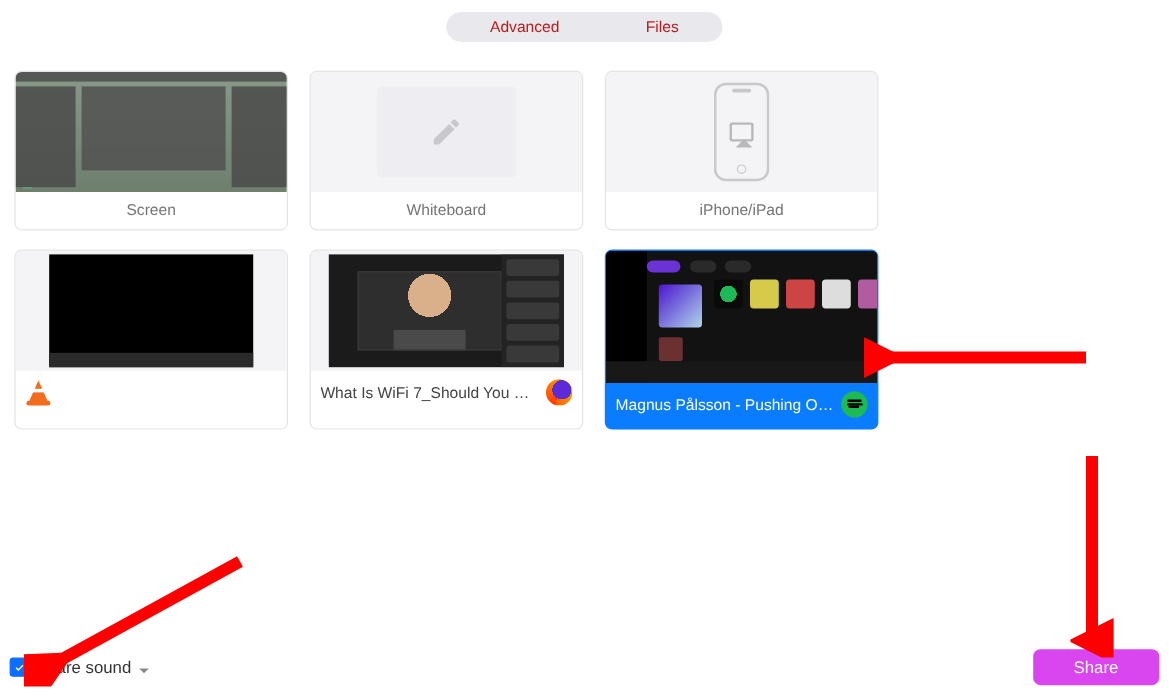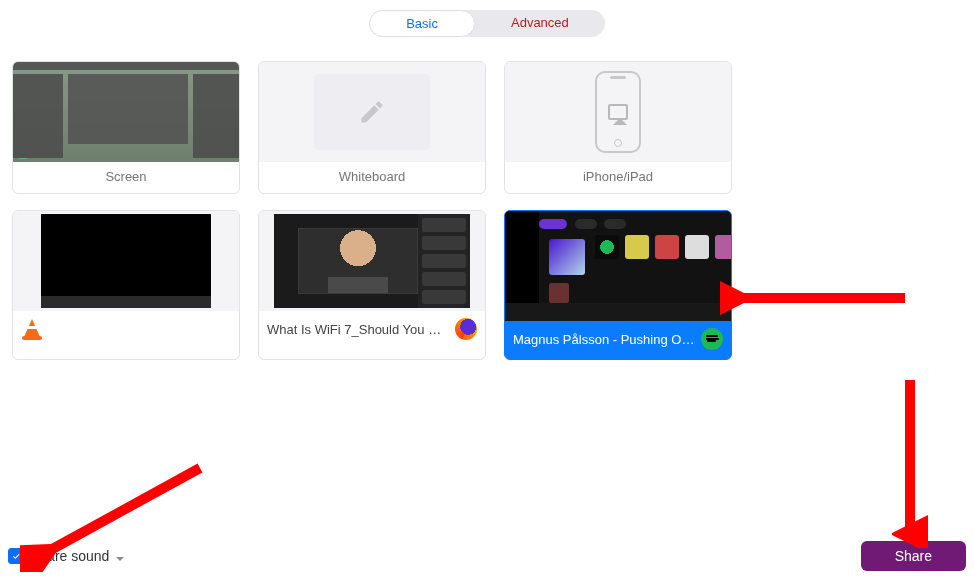--- a/index.html
+++ b/index.html
@@ -217,39 +217,39 @@
     border: 1.5px solid #aaa;
     display: inline-flex; align-items: center; justify-content: center;
     background: #fff;
   }
   .checkbox.checked { background:#0d6efd; border-color:#0d6efd; }
   .checkbox.checked svg { width:11px; height:11px; }
   .opt { display:flex; align-items:center; gap:6px; font-size:14px; color:#333; cursor:pointer;}
   .chev { width:10px; height:10px; display:inline-block; }
   .spacer { flex:1; }
   .share-btn {
-    background:#701a75; color:#fff; border:none; border-radius:6px;
+    background:#d946ef; color:#fff; border:none; border-radius:6px;
     padding: 7px 34px; font-size:14px; font-weight:500; cursor:pointer;
   }
 
   
   .arrow {
     position: absolute;
     pointer-events: none;
   }
   .arrow svg { display:block; }
 
 </style>
 </head>
 <body>
 
 <div class="tabs">
   <div class="tab-group">
-    <div class="tab active">Basic</div>
     <div class="tab">Advanced</div>
+    <div class="tab">Files</div>
   </div>
 </div>
 
 <div class="grid">
 
   <div class="tile">
     <div class="thumb">
       <div class="screen-thumb"></div>
     </div>
     <div class="label-row">

